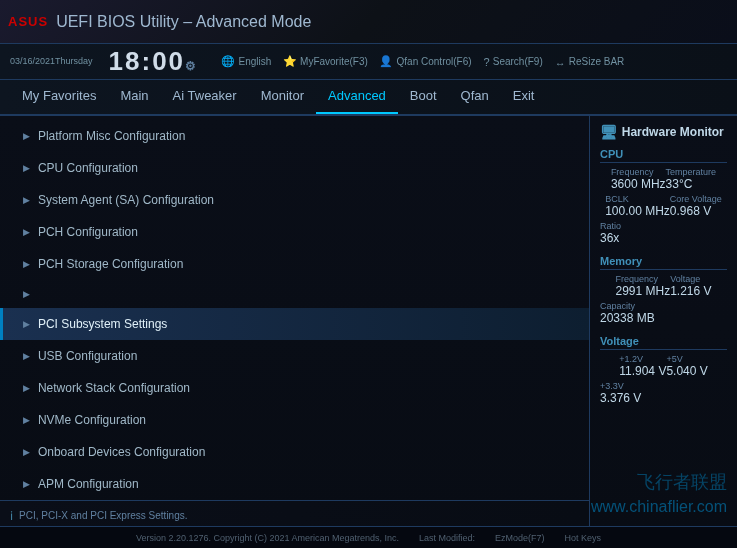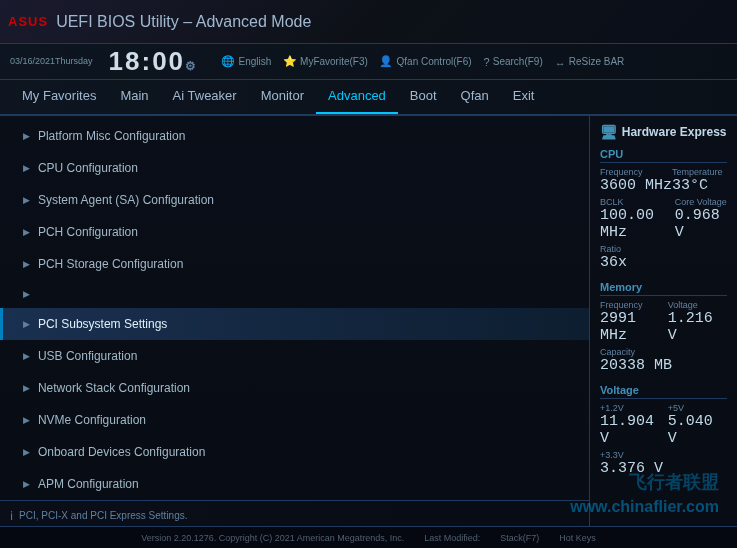--- a/index.html
+++ b/index.html
@@ -152,31 +152,30 @@
     .monitor-section-title {
       color: #4090b8;
       font-size: 11px;
       font-weight: bold;
       margin-bottom: 4px;
       border-bottom: 1px solid #1e3a5f;
       padding-bottom: 2px;
     }
     .monitor-row {
       display: flex;
-      justify-content: flex-start;
+      justify-content: center;
       margin-bottom: 3px;
     }
     .monitor-label {
       color: #6080a0;
       font-size: 9px;
     }
     .monitor-value {
       color: #c0d8e8;
-      font-size: 15px;
-      font-family: Liberation Mono, monospace;
+      font-size: 12px;
     }
     .monitor-single {
       margin-bottom: 3px;
     }
     .monitor-single .monitor-label {
       display: block;
     }
     .monitor-single .monitor-value {
       display: block;
       color: #c0d8e8;
@@ -213,24 +212,24 @@
       height: 22px;
       font-size: 9px;
       color: #506070;
       gap: 20px;
     }
 
     
     .watermark {
       position: absolute;
       bottom: 30px;
-      right: 18px;
+      right: 10px;
       font-size: 18px;
       color: rgba(0, 150, 220, 0.4);
-      font-weight: bold;
+      font-weight: normal;
       pointer-events: none;
       text-align: right;
       line-height: 1.4;
     }
     .watermark-sub {
       font-size: 16px;
       color: rgba(0, 150, 220, 0.5);
     }
 
     .monitor-icon {
@@ -328,21 +327,21 @@
 
     <div class="status-bar">
       <span class="status-icon">ℹ</span>
       <span>PCI, PCI-X and PCI Express Settings.</span>
     </div>
   </div>
 
   <div class="monitor-panel">
     <div class="monitor-title">
       <span class="monitor-icon">🖥</span>
-      <span>Hardware Express</span>
+      <span>Hardware Monitor</span>
     </div>
 
     <div class="monitor-section">
       <div class="monitor-section-title">CPU</div>
       <div class="monitor-row">
         <div>
           <div class="monitor-label">Frequency</div>
           <div class="monitor-value">3600 MHz</div>
         </div>
         <div>
@@ -405,15 +404,15 @@
 </div>
 
 <div class="watermark">
   <div>飞行者联盟</div>
   <div class="watermark-sub">www.chinaflier.com</div>
 </div>
 
 <div class="version-bar">
   <span>Version 2.20.1276. Copyright (C) 2021 American Megatrends, Inc.</span>
   <span>Last Modified:</span>
-  <span>Stack(F7)</span>
+  <span>EzMode(F7)</span>
   <span>Hot Keys</span>
 </div>
 
 </body></html>

